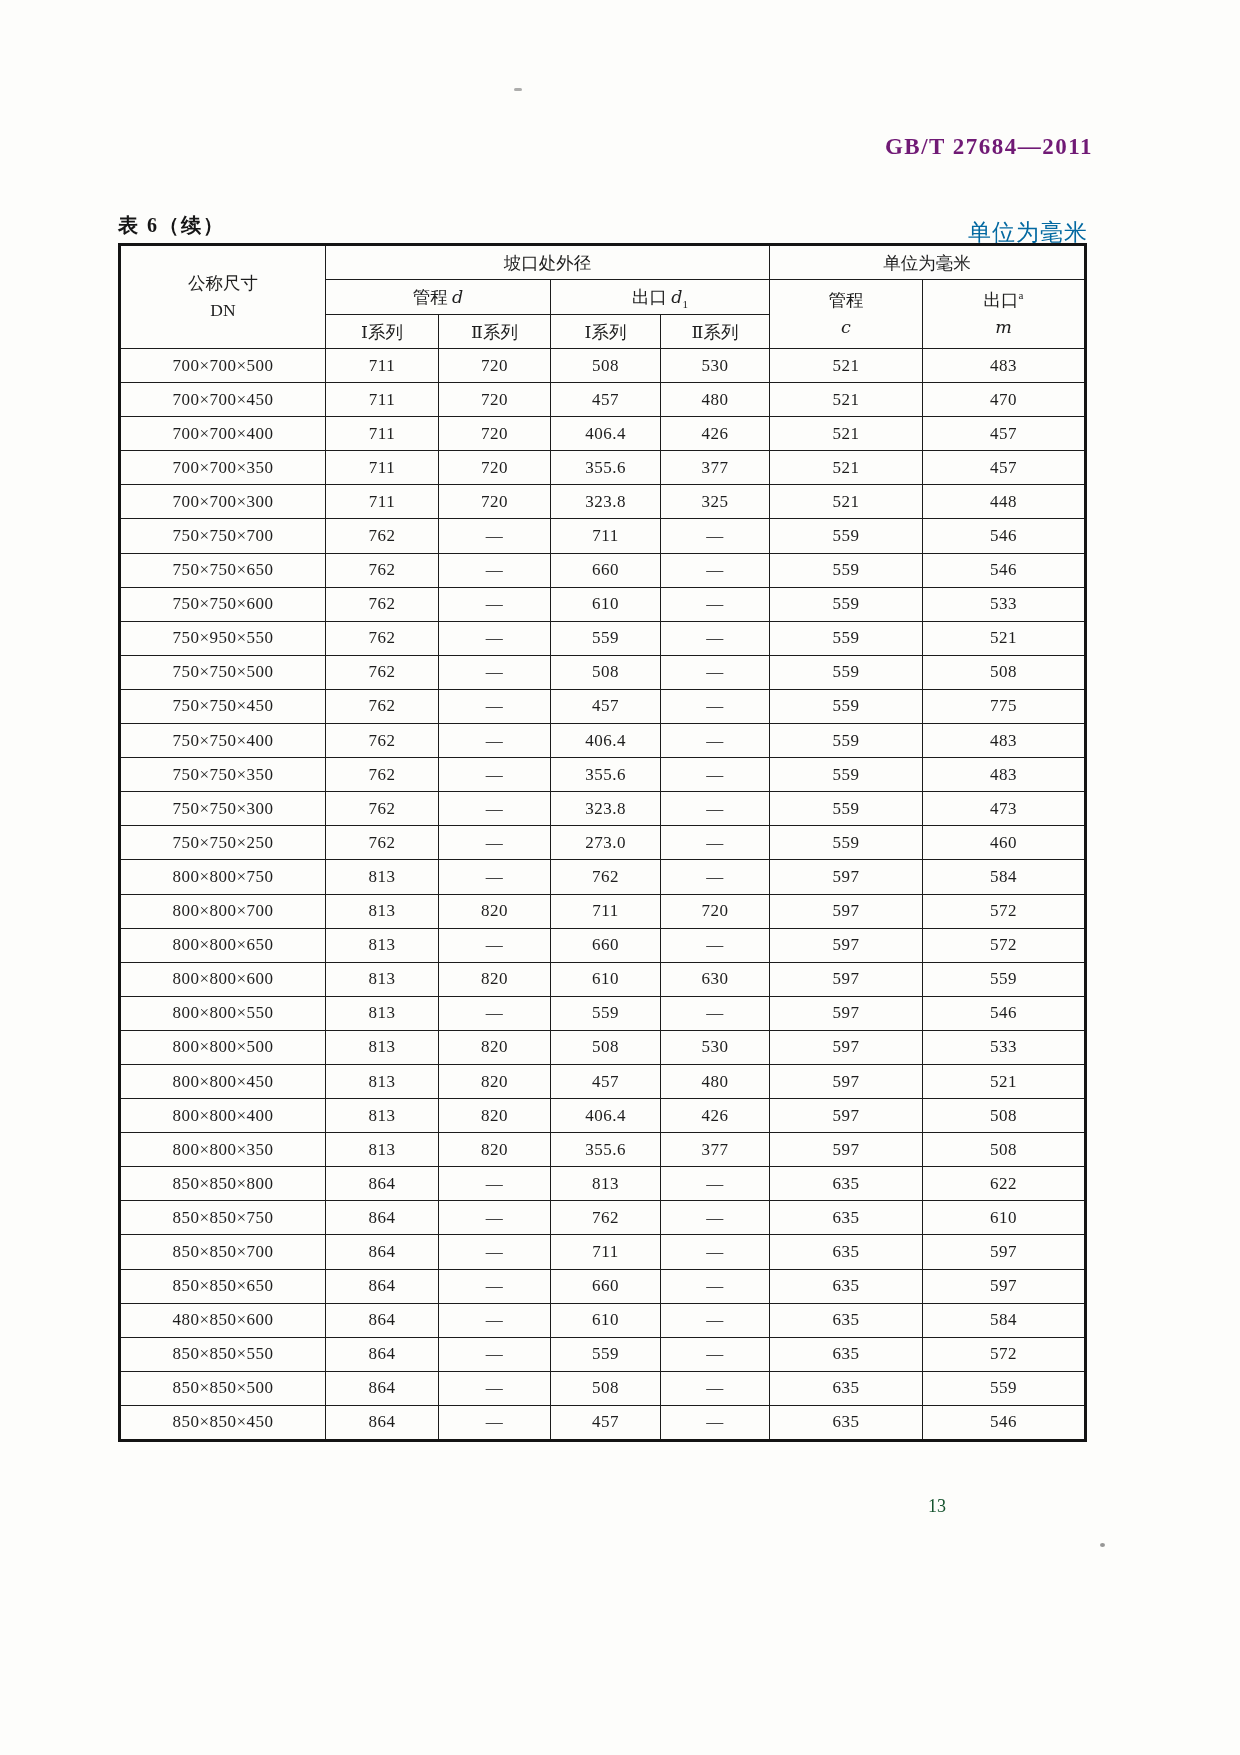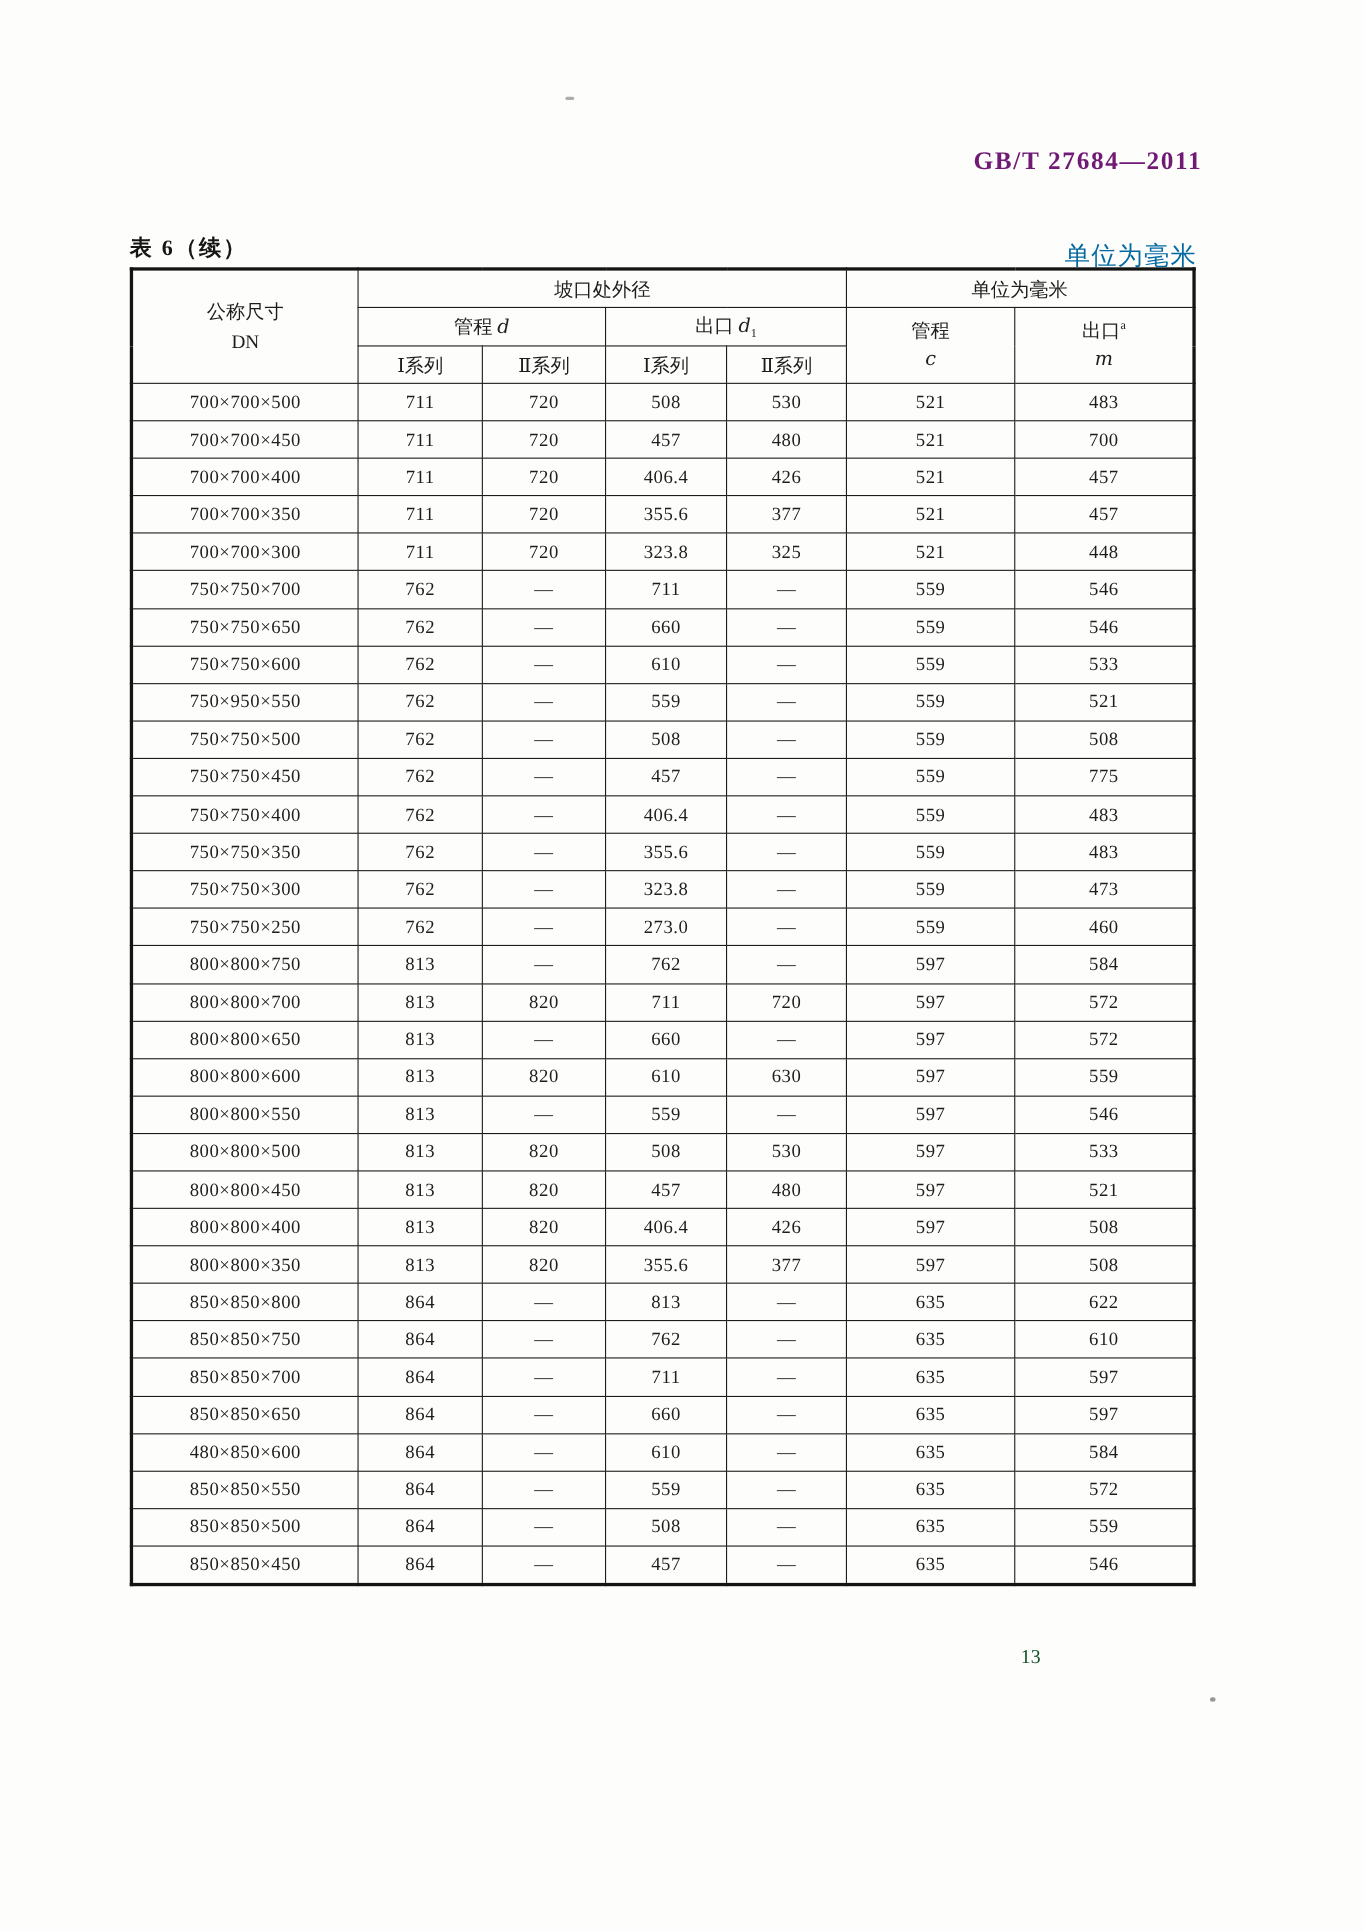--- a/index.html
+++ b/index.html
@@ -109,21 +109,21 @@
         <td>521</td>
         <td>483</td>
       </tr>
       <tr>
         <td>700×700×450</td>
         <td>711</td>
         <td>720</td>
         <td>457</td>
         <td>480</td>
         <td>521</td>
-        <td>700</td>
+        <td>470</td>
       </tr>
       <tr>
         <td>700×700×400</td>
         <td>711</td>
         <td>720</td>
         <td>406.4</td>
         <td>426</td>
         <td>521</td>
         <td>457</td>
       </tr>

